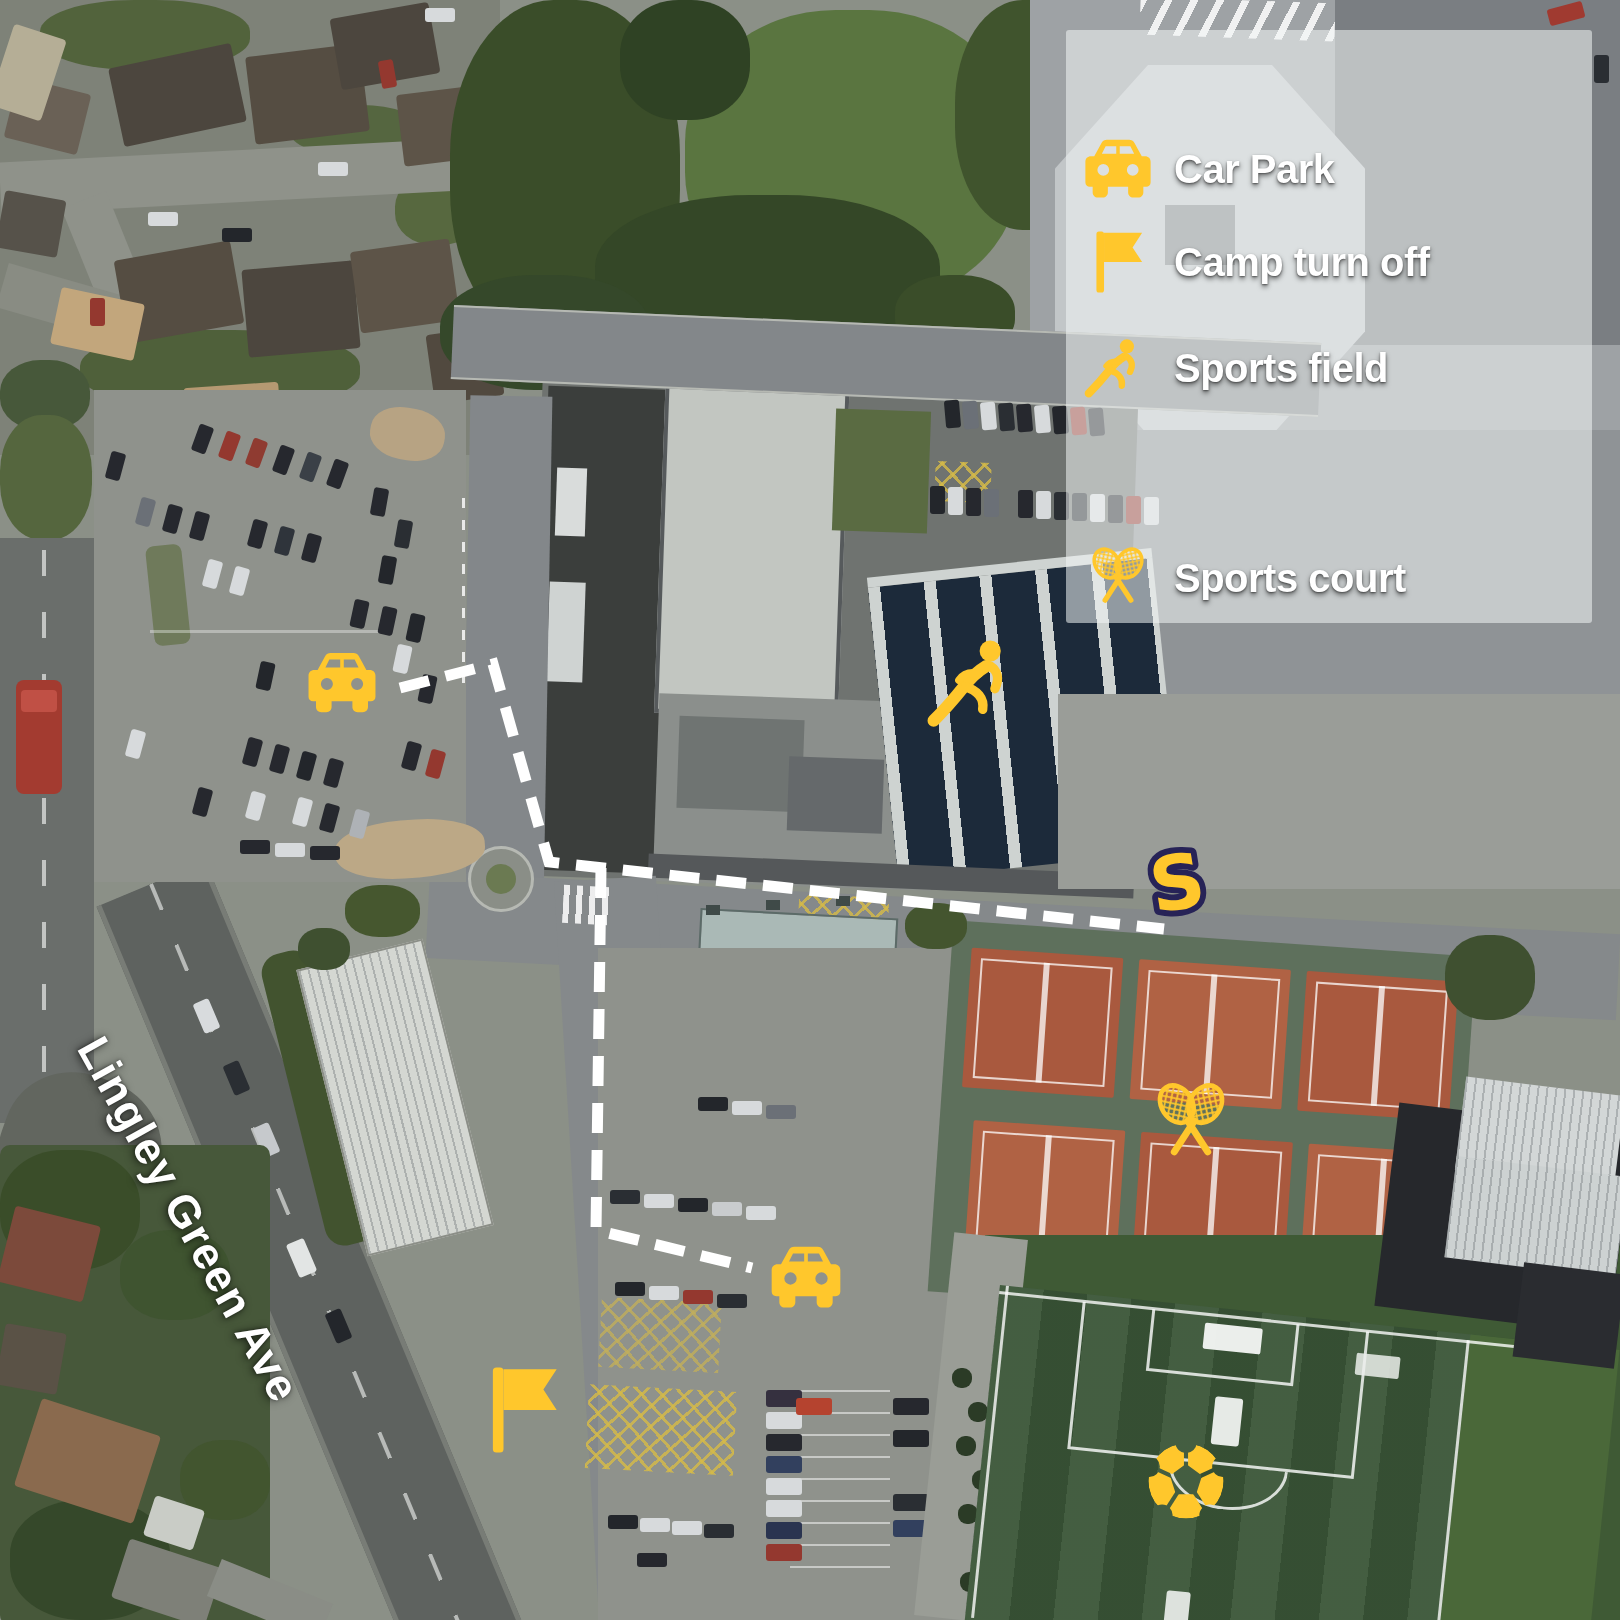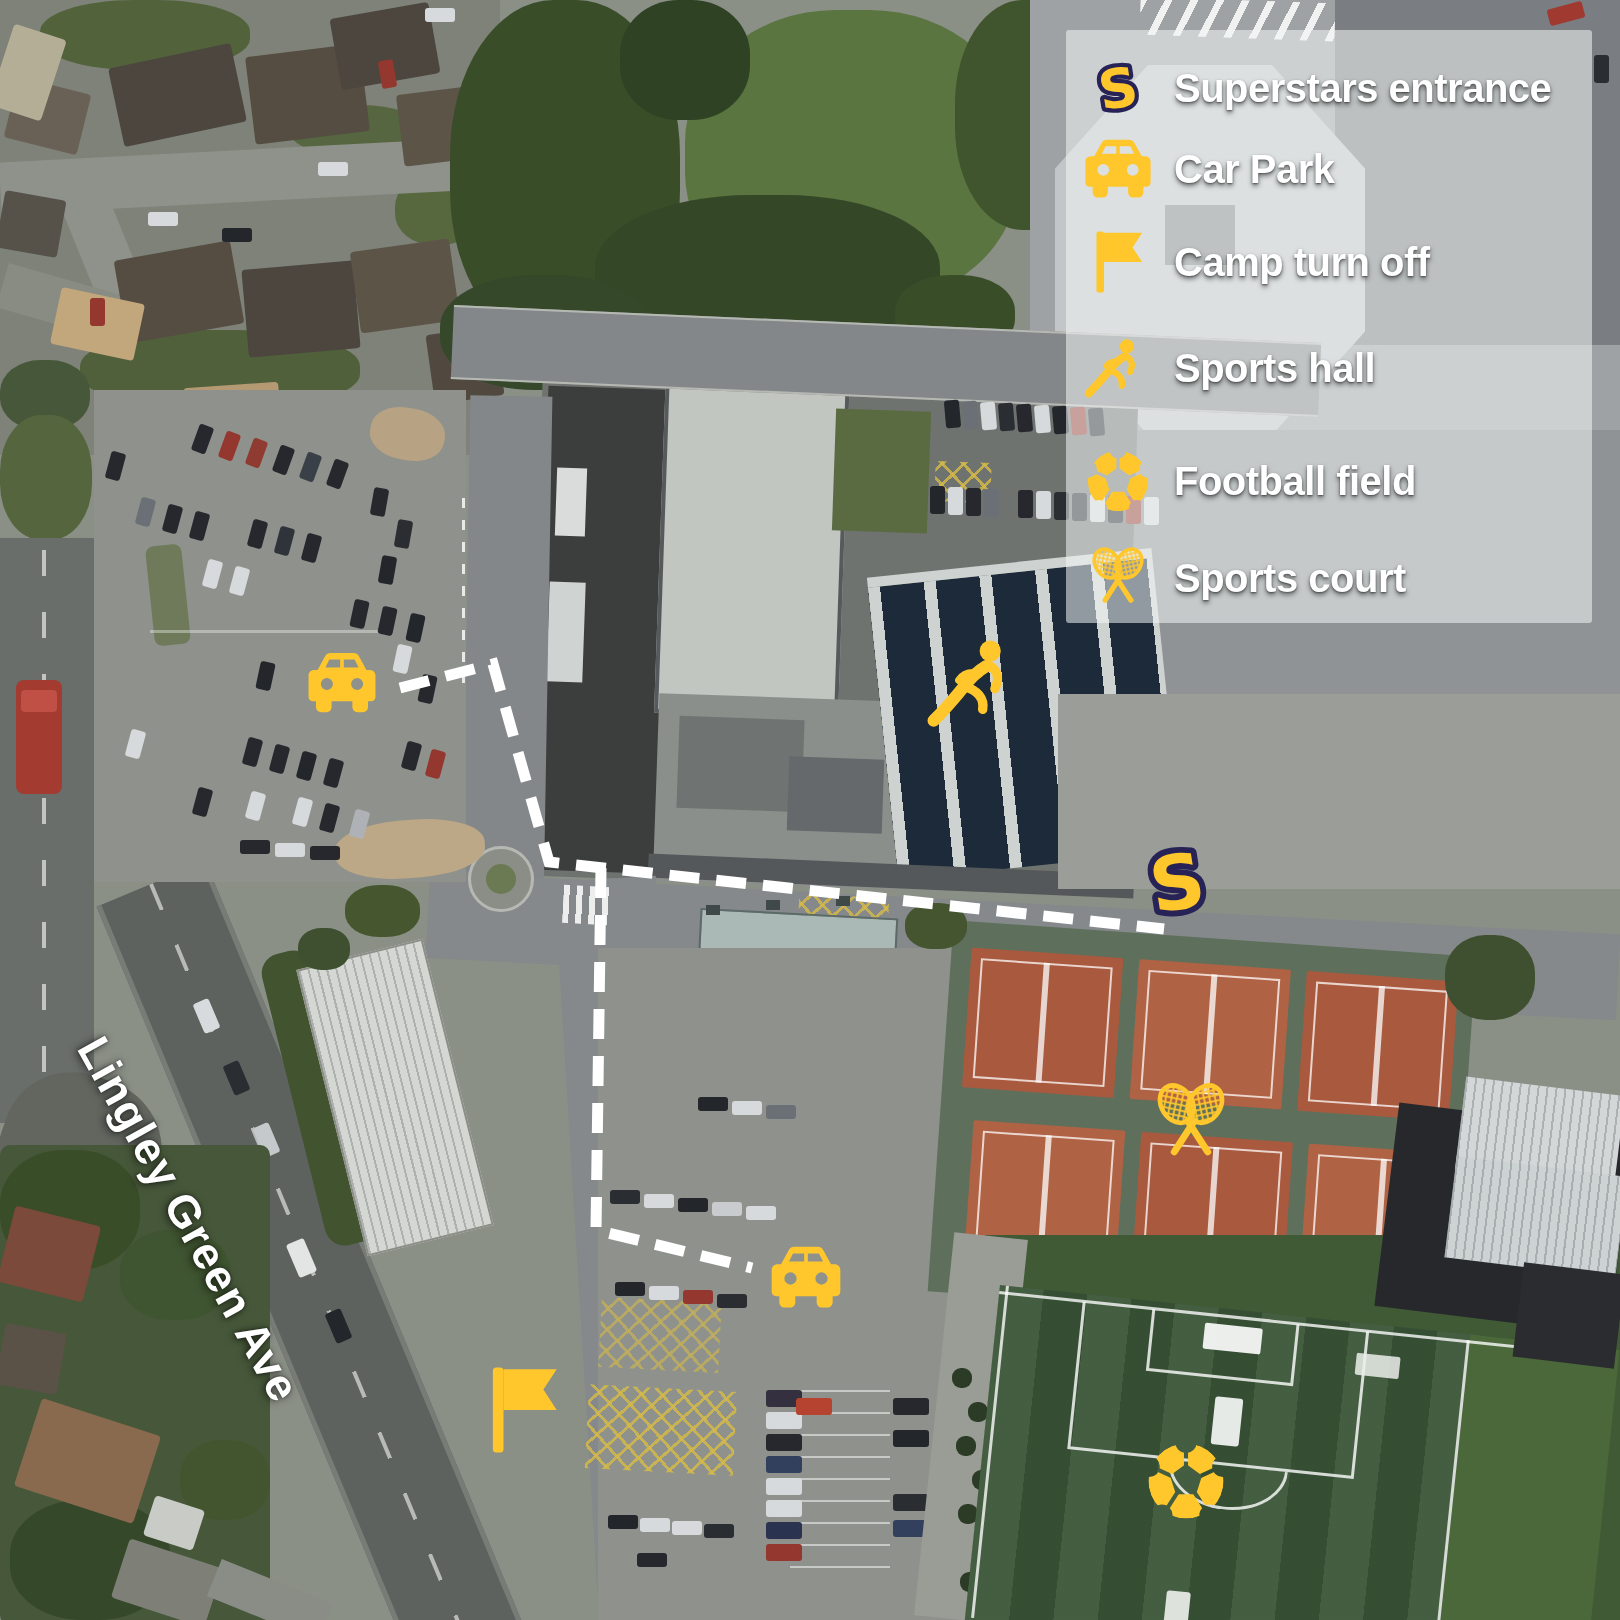--- a/index.html
+++ b/index.html
@@ -377,49 +377,37 @@
       <use href="#sym-tennis" width="100%" height="100%"></use>
     </svg>
   <svg class="marker" style="left:1145px;top:1440px" width="82" height="82">
       <use href="#sym-football" width="100%" height="100%"></use>
     </svg>
   <svg class="marker" style="left:484px;top:1362px" width="78" height="96">
       <use href="#sym-flag" width="100%" height="100%"></use>
     </svg>
 
   <div id="legend">
-    <div class="lrow" style="top:24px">
-      <svg class="licon">
-          <use href="#sym-s" width="100%" height="100%"></use>
-        </svg>
-      <span class="llabel">Superstars entrance</span>
-    </div>
     <div class="lrow" style="top:105px">
       <svg class="licon">
           <use href="#sym-car" width="100%" height="100%"></use>
         </svg>
       <span class="llabel">Car Park</span>
     </div>
     <div class="lrow" style="top:198px">
       <svg class="licon">
           <use href="#sym-flag" width="100%" height="100%"></use>
         </svg>
       <span class="llabel">Camp turn off</span>
     </div>
     <div class="lrow" style="top:304px">
       <svg class="licon">
           <use href="#sym-runner" width="100%" height="100%"></use>
         </svg>
-      <span class="llabel">Sports hall</span>
-    </div>
-    <div class="lrow" style="top:417px">
-      <svg class="licon">
-          <use href="#sym-football" width="100%" height="100%"></use>
-        </svg>
-      <span class="llabel">Football field</span>
+      <span class="llabel">Sports field</span>
     </div>
     <div class="lrow" style="top:514px">
       <svg class="licon">
           <use href="#sym-tennis" width="100%" height="100%"></use>
         </svg>
       <span class="llabel">Sports court</span>
     </div>
   </div>
 
   <div id="roadlabel">Lingley Green Ave</div>

